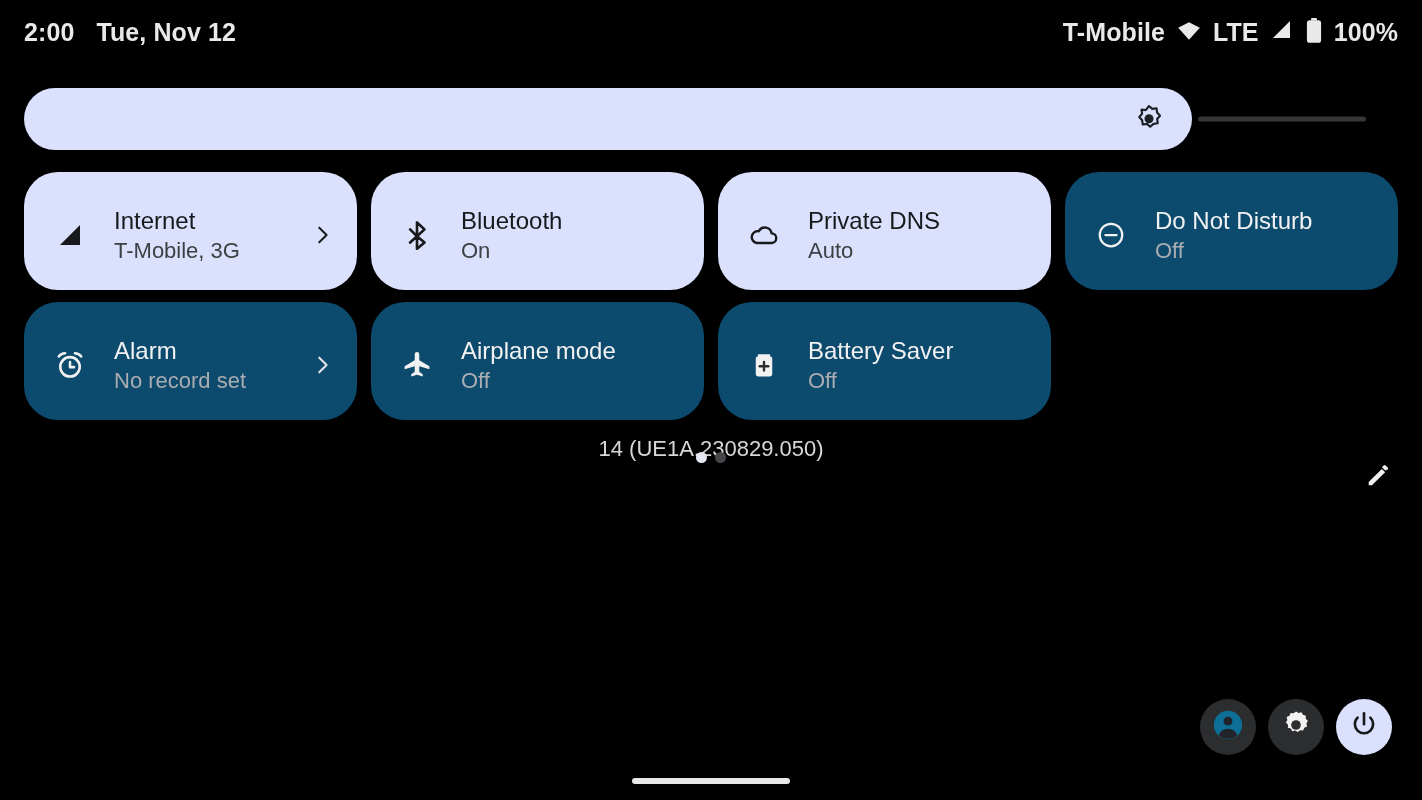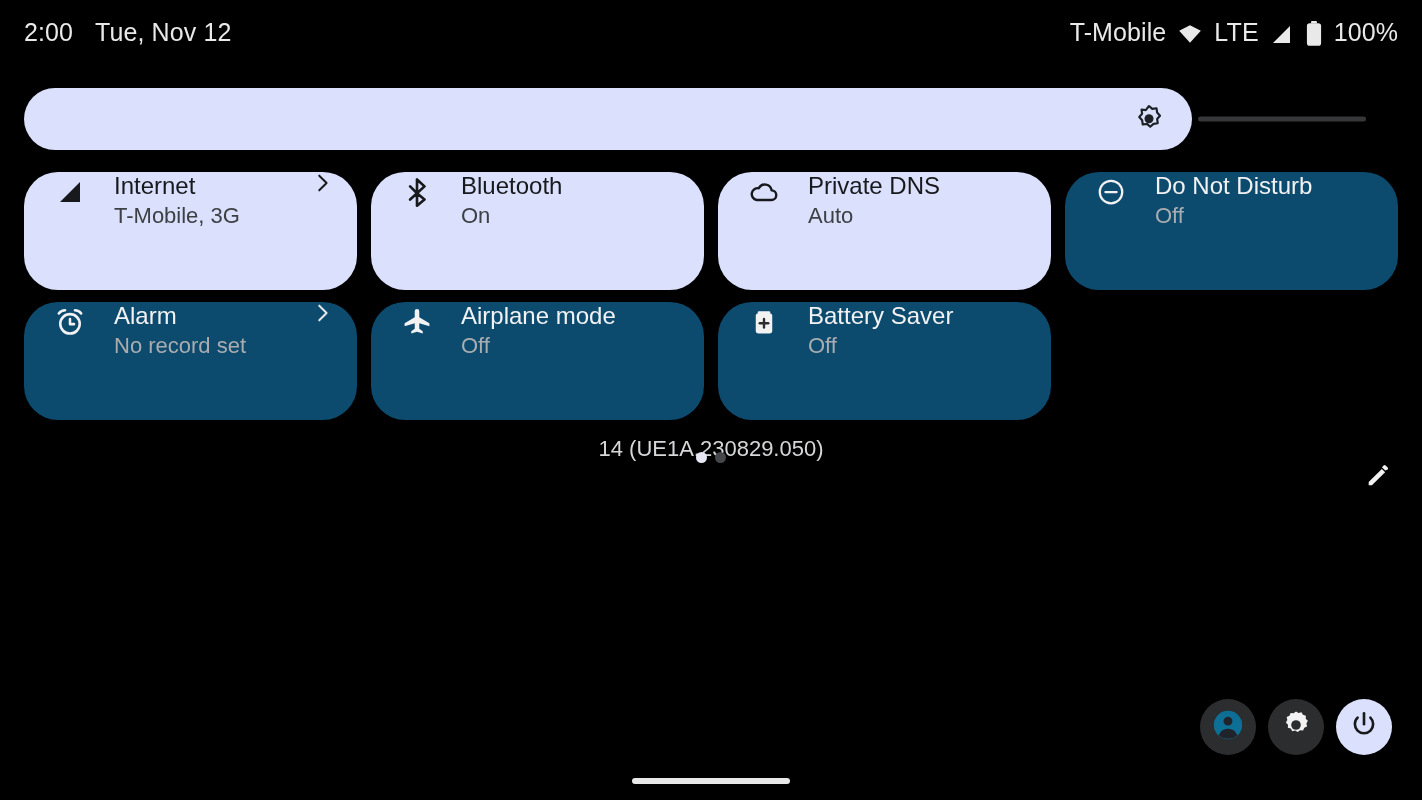--- a/index.html
+++ b/index.html
@@ -11,23 +11,24 @@
   }
   #screen { position:relative; width:1422px; height:800px; background:#000; }
 
   
   .statusbar {
     position:absolute; top:0; left:0; right:0; height:64px;
     display:flex; align-items:center; justify-content:space-between;
     padding:0 24px;
     color:#e9e9ea;
     font-size:25px;
+    font-weight:bold;
   }
   .sb-left { display:flex; align-items:center; gap:22px; }
-  .sb-right { display:flex; align-items:flex-end; gap:11px;margin-left:26px; }
+  .sb-right { display:flex; align-items:flex-start; gap:11px;margin-left:26px; }
   .sb-text { letter-spacing:.1px; white-space:nowrap; }
   .sb-icon { display:flex; align-items:center; justify-content:center; }
 
   
   .brightness-row {
     position:absolute; top:88px; left:24px; right:24px; height:62px;
   }
   .brightness-track {
     position:absolute; left:1174px; right:32px; top:50%;
     transform:translateY(-50%);
@@ -45,22 +46,22 @@
   .tiles {
     position:absolute; left:24px; top:172px;
     width:1374px;
     display:grid;
     grid-template-columns:repeat(4, 1fr);
     grid-auto-rows:118px;
     column-gap:14px; row-gap:12px;
   }
   .tile {
     border-radius:34px;
-    display:flex; align-items:flex-start;
-    padding:0 22px 0 26px;
+    display:flex; align-items:center;
+    padding:8px 22px 0 26px;
     position:relative;
     overflow:hidden;
   }
   .tile.active { background:#dbe1fc; }
   .tile.inactive { background:#0c4a6e; }
   .tile-icon {
     flex:0 0 auto; width:40px; height:40px;
     display:flex; align-items:center; justify-content:center;
     margin-right:24px;
   }

